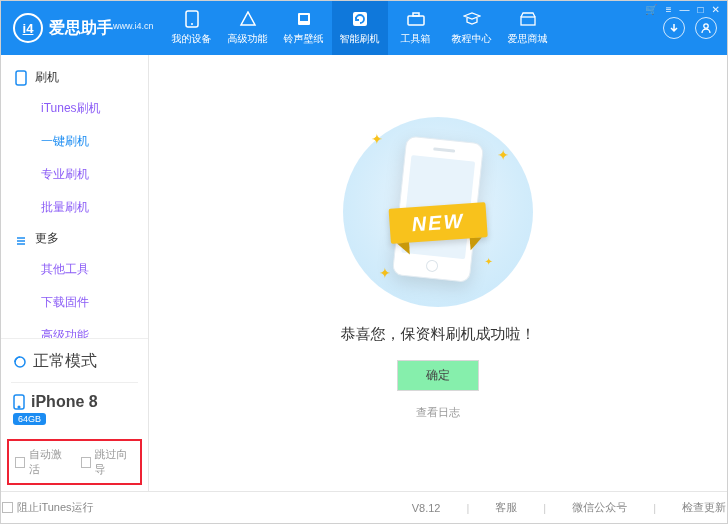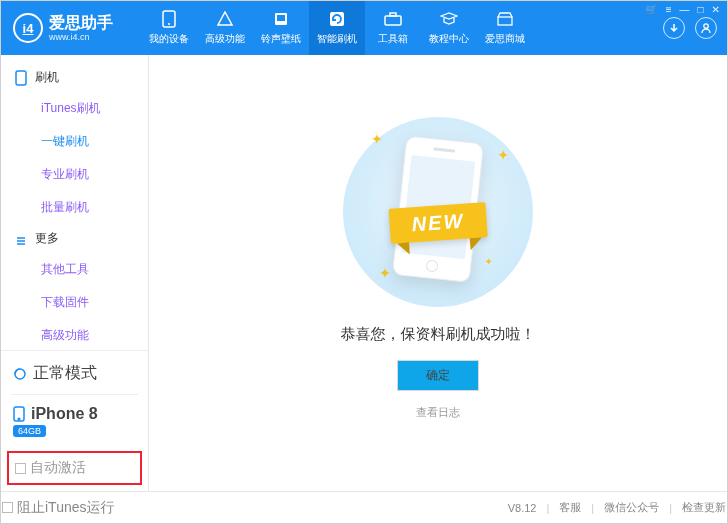--- a/index.html
+++ b/index.html
@@ -3,21 +3,21 @@
 <meta charset="utf-8">
 <style>
 * { margin: 0; padding: 0; box-sizing: border-box; font-family: "Microsoft YaHei", sans-serif; }
 body { width: 728px; height: 524px; overflow: hidden; background: #fff; }
 
 .app { display: flex; flex-direction: column; height: 524px; border: 1px solid #d0d0d0; }
 
 .header { background: #1b8cf2; height: 54px; display: flex; align-items: center; color: #fff; }
 .logo-wrap { display: flex; align-items: center; padding: 0 10px 0 12px; min-width: 140px; }
 .logo-icon { width: 30px; height: 30px; border: 2px solid #fff; border-radius: 50%; display: flex; align-items: center; justify-content: center; font-weight: bold; font-size: 13px; margin-right: 6px; text-decoration: underline; }
-.logo-text { display: flex; flex-direction: column; line-height: 1; }
+.logo-text { display: flex; line-height: 1; }
 .logo-title { font-size: 16px; font-weight: bold; }
 .logo-sub { font-size: 9px; opacity: .9; margin-top: 2px; }
 
 .nav { display: flex; height: 100%; flex: 1; }
 .nav-item { width: 56px; display: flex; flex-direction: column; align-items: center; justify-content: center; font-size: 10px; cursor: pointer; }
 .nav-item.active { background: #0f78db; }
 .nav-item .ni-icon { height: 18px; display: flex; align-items: center; justify-content: center; margin-bottom: 4px; }
 .nav-item svg { fill: #fff; }
 
 .header-right { display: flex; align-items: center; padding-right: 10px; gap: 10px; }
@@ -37,44 +37,44 @@
 .sb-item.selected { color: #1b8cf2; }
 .sb-sep { height: 1px; background: #eee; margin: 6px 0; }
 
 .sb-bottom { padding: 8px 10px 0; border-top: 1px solid #eee; }
 .mode-row { display: flex; align-items: center; gap: 6px; padding: 4px 2px; font-size: 16px; color: #444; }
 .mode-row svg { stroke: #1b8cf2; }
 .badge { display: inline-block; background: #1b8cf2; color: #fff; font-size: 9px; padding: 1px 5px; border-radius: 3px; margin-top: 2px; }
 .device-row { padding: 4px 2px 8px; }
 
 .sb-checks { border: 2px solid #e23; margin: 6px; padding: 6px 6px; display: flex; gap: 12px; }
-.chk { display: flex; align-items: center; gap: 4px; font-size: 14px; color: #999; }
+.chk { display: flex; align-items: center; gap: 4px; font-size: 11px; color: #999; }
 .chk .box { width: 11px; height: 11px; border: 1px solid #bbb; }
 
 .main { flex: 1; background: #fff; display: flex; flex-direction: column; align-items: center; justify-content: center; position: relative; }
 .illus { width: 190px; height: 190px; position: relative; margin-top: -10px; }
 .big-circ { position: absolute; inset: 0; border-radius: 50%; background: radial-gradient(circle at 50% 45%, #eaf5fd 0%, #d2ecfb 60%, #c5e6fa 100%); }
 .phone { position: absolute; left: 50%; top: 50%; transform: translate(-50%,-52%) rotate(6deg); width: 78px; height: 140px; background: #fff; border-radius: 10px; box-shadow: 0 6px 18px rgba(0,0,0,.12); border: 1px solid #e4ecf2; }
 .phone::before { content: ""; position: absolute; top: 8px; left: 50%; transform: translateX(-50%); width: 22px; height: 3px; background: #dce4ea; border-radius: 2px; }
 .phone::after { content: ""; position: absolute; bottom: 6px; left: 50%; transform: translateX(-50%); width: 10px; height: 10px; border: 1px solid #dce4ea; border-radius: 50%; }
 .phone-screen { position: absolute; top: 18px; bottom: 22px; left: 6px; right: 6px; background: #e8f3fb; border-radius: 2px; }
 .ribbon { position: absolute; left: 50%; top: 56%; transform: translate(-50%,-50%) rotate(-4deg); background: #f8c21c; color: #fff; font-weight: 800; font-size: 20px; letter-spacing: 2px; padding: 6px 22px; border-radius: 2px; box-shadow: 0 3px 6px rgba(0,0,0,.15); font-style: italic; }
 .ribbon::before, .ribbon::after { content:""; position:absolute; top:100%; width:0; height:0; border:6px solid transparent; }
 .ribbon::before { left:6px; border-top-color:#c9990a; border-right-color:#c9990a; }
 .ribbon::after { right:6px; border-top-color:#c9990a; border-left-color:#c9990a; }
 .spark { position:absolute; color:#f8c21c; font-size:14px; }
 .s1 { top:14px; left:28px; } .s2 { top:30px; right:24px; } .s3 { bottom:26px; left:36px; } .s4 { bottom:40px; right:40px; font-size:10px; }
 
 .success-text { margin-top: 18px; font-size: 15px; color: #333; }
-.ok-btn { margin-top: 16px; border: 1px solid #d8d8d8; background: #0ea5e9; padding: 6px 28px; font-size: 12px; color: #444; cursor: pointer; }
+.ok-btn { margin-top: 16px; border: 1px solid #d8d8d8; background: #86efac; padding: 6px 28px; font-size: 12px; color: #444; cursor: pointer; }
 .log-link { margin-top: 14px; font-size: 11px; color: #999; cursor: pointer; }
 
 .footer { height: 32px; border-top: 1px solid #e6e6e6; display: flex; align-items: center; font-size: 11px; color: #888; padding: 0 1px; }
 .footer .chk { color: #888; }
-.footer-right { margin-left: auto; display: flex; gap: 10px; align-items: center; }
+.footer-right { margin-left: auto; display: flex; gap: 26px; align-items: center; }
 .footer-right .sep { color: #ccc; }
 </style>
 </head>
 <body>
 
 <div class="app">
   <div class="win-ctrls">
     <span>🛒</span>
     <span>≡</span>
     <span>—</span>
@@ -215,20 +215,24 @@
             <b>iPhone 8</b>
           </div>
           <span class="badge">64GB</span>
         </div>
       </div>
 
       <div class="sb-checks">
         <label class="chk">
             <span class="box"></span>
             <span>自动激活</span>
+          </label>
+        <label class="chk">
+            <span class="box"></span>
+            <span>跳过向导</span>
           </label>
       </div>
     </div>
 
     <div class="main">
       <div class="illus">
         <div class="big-circ"></div>
         <span class="spark s1">✦</span>
           <span class="spark s2">✦</span>
           <span class="spark s3">✦</span>

